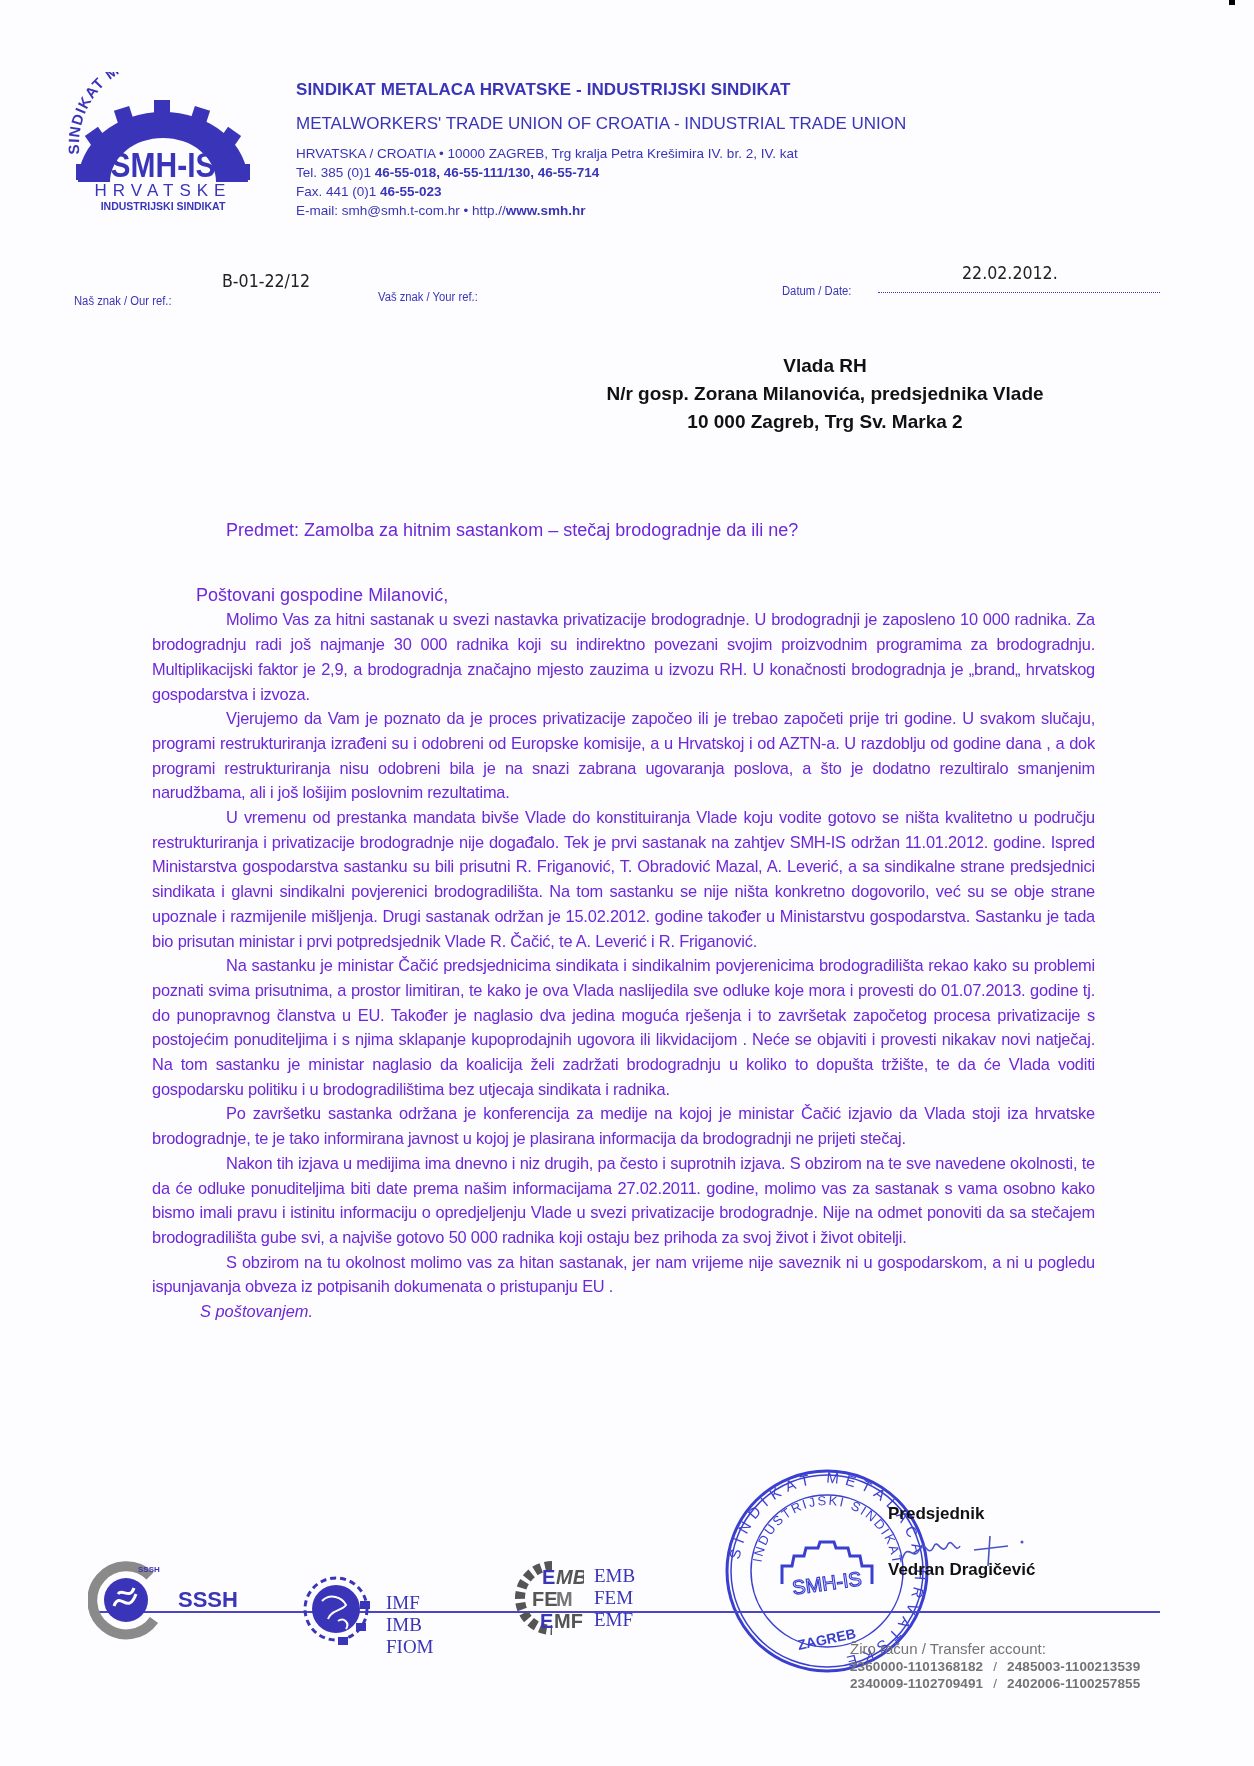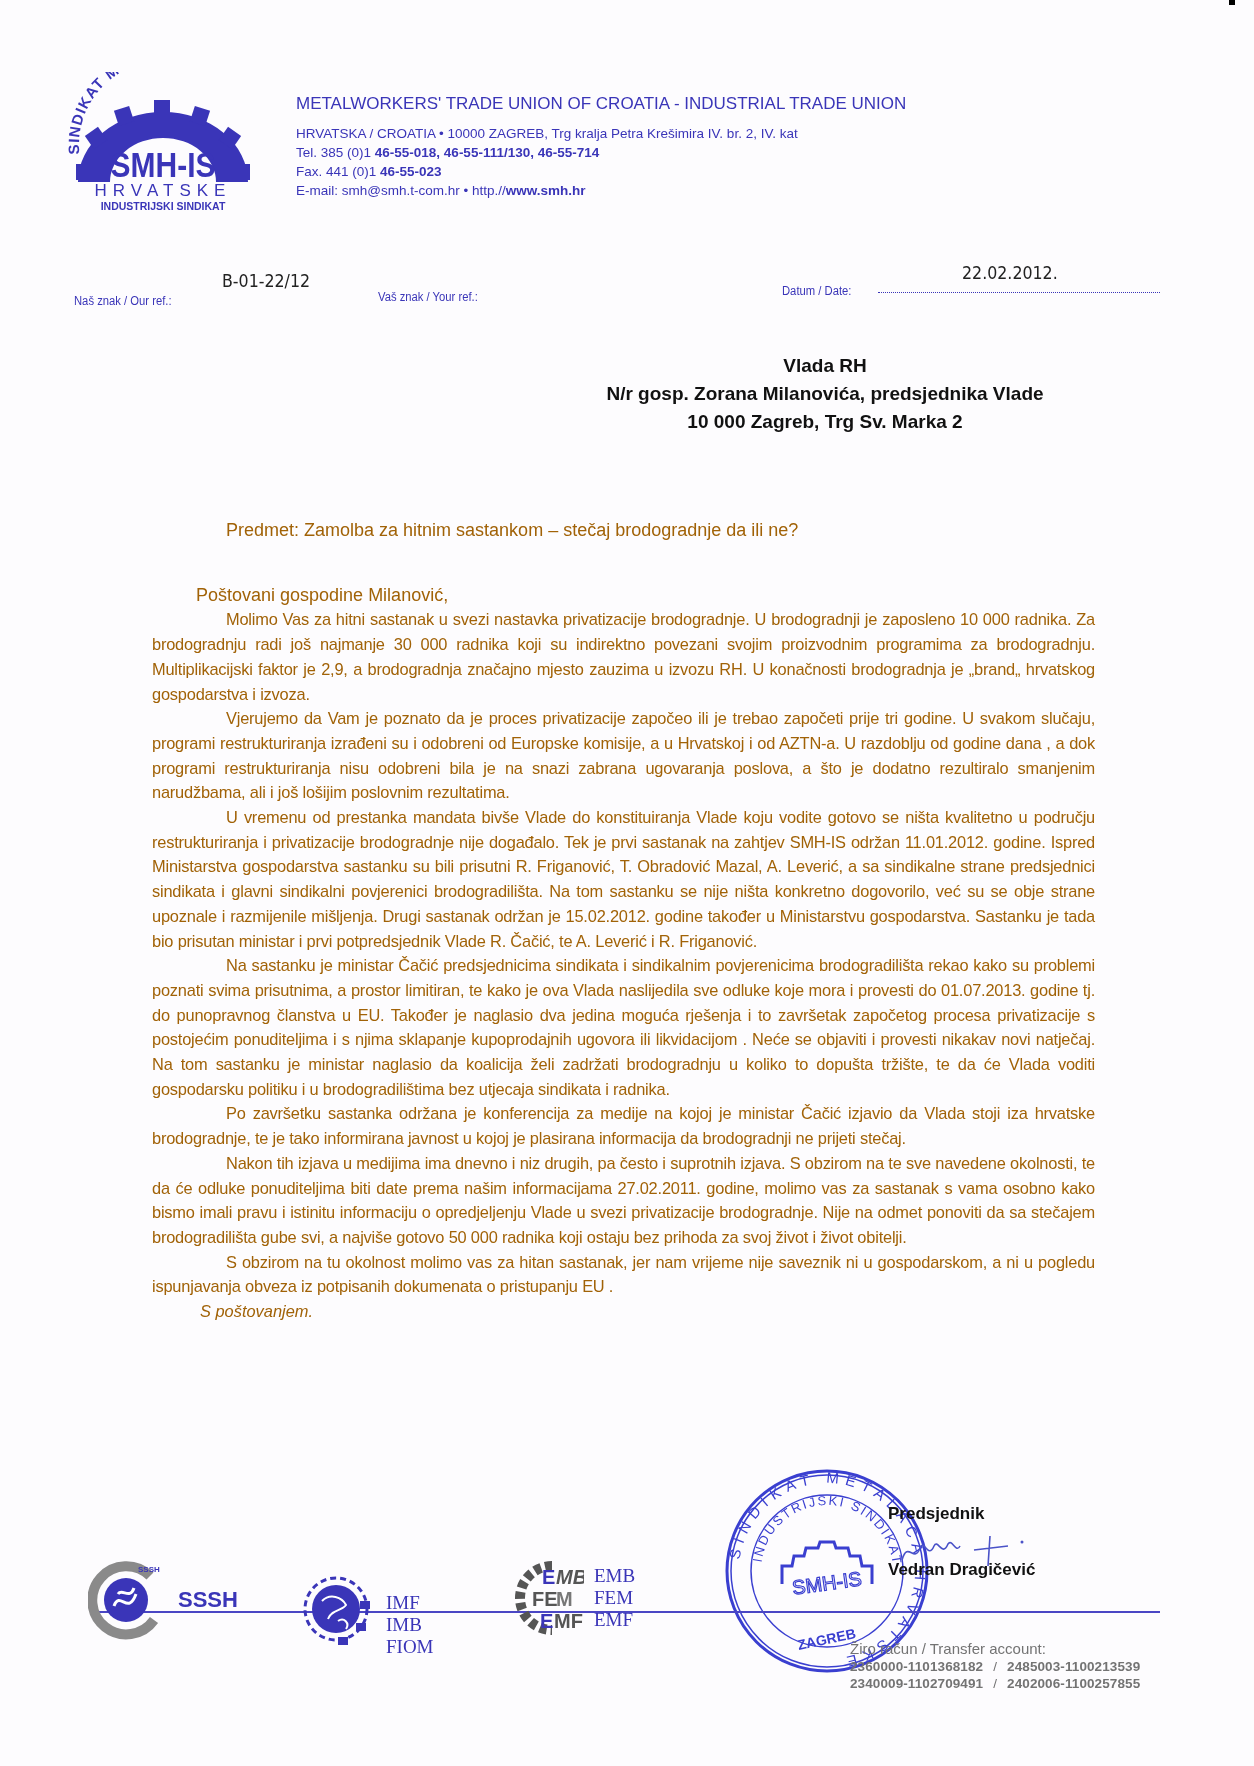--- a/index.html
+++ b/index.html
@@ -19,21 +19,21 @@
 
     .refs { position: absolute; top: 268px; left: 0; width: 1254px; height: 40px; }
     .ref-label { position: absolute; top: 26px; font-size: 12.5px; color: #3a35b8; transform: scaleX(0.9); transform-origin: left; }
     .ref-value { position: absolute; top: 2px; font-family: "DejaVu Sans", sans-serif; font-size: 18px; color: #222; transform: scaleX(0.88); transform-origin: left; }
     .date-dots { position: absolute; left: 878px; top: 38px; width: 282px; border-bottom: 1px dotted #3a35b8; }
 
     
     .recipient { position: absolute; left: 560px; top: 352px; width: 530px; text-align: center; font-family: "Liberation Sans", sans-serif; font-weight: bold; font-size: 19px; line-height: 28px; color: #111; }
 
     
-    .letter { position: absolute; left: 152px; top: 518px; width: 943px; font-family: "Liberation Sans", sans-serif; font-size: 16.4px; line-height: 24.7px; color: #a16207; }
+    .letter { position: absolute; left: 152px; top: 518px; width: 943px; font-family: "Liberation Sans", sans-serif; font-size: 16.4px; line-height: 24.7px; color: #6d28d9; }
     .subject { margin-left: 74px; font-size: 18px; margin-bottom: 40px; }
     .salutation { margin-left: 44px; font-size: 18px; }
     .para { text-align: justify; text-indent: 74px; margin: 0; letter-spacing: -0.2px; }
     .closing { margin-left: 48px; font-style: italic; }
 
     
     .stamp { position: absolute; left: 722px; top: 1466px; width: 210px; height: 210px; }
     .sig-title { position: absolute; left: 888px; top: 1504px; font-weight: bold; font-size: 17px; }
     .sig-scrawl { position: absolute; left: 898px; top: 1530px; width: 130px; height: 40px; }
     .sig-name { position: absolute; left: 888px; top: 1560px; font-weight: bold; font-size: 17px; }
@@ -71,20 +71,21 @@
     <rect x="126" y="36" width="16" height="16" fill="#3a35b8" transform="rotate(18 134 44)"></rect>
     <rect x="156" y="58" width="16" height="16" fill="#3a35b8" transform="rotate(35 164 66)"></rect>
     <rect x="168" y="92" width="16" height="16" fill="#3a35b8"></rect>
     <text x="97" y="104" text-anchor="middle" font-family="Liberation Sans, sans-serif" font-weight="bold" font-size="30" fill="#3a35b8" transform="scale(1,1.15) translate(0,-13)">SMH-IS</text>
     <text x="97" y="124" text-anchor="middle" font-family="Liberation Sans, sans-serif" font-size="17" letter-spacing="6" fill="#3a35b8">HRVATSKE</text>
     <text x="97" y="138" text-anchor="middle" font-family="Liberation Sans, sans-serif" font-weight="bold" font-size="10.5" fill="#3a35b8">INDUSTRIJSKI SINDIKAT</text>
   </svg>
 </div>
 
 <div class="org">
+  <div class="name-hr">SINDIKAT METALACA HRVATSKE - INDUSTRIJSKI SINDIKAT</div>
   <div class="name-en">METALWORKERS' TRADE UNION OF CROATIA - INDUSTRIAL TRADE UNION</div>
   <div class="addr">
     <div>HRVATSKA / CROATIA • 10000 ZAGREB, Trg kralja Petra Krešimira IV. br. 2, IV. kat</div>
     <div><span>Tel. 385 (0)1</span> <b>46-55-018, 46-55-111/130, 46-55-714</b></div>
     <div><span>Fax. 441 (0)1</span> <b>46-55-023</b></div>
     <div><span>E-mail: smh@smh.t-com.hr • http.//</span><b>www.smh.hr</b></div>
   </div>
 </div>
 
 <div class="refs">

